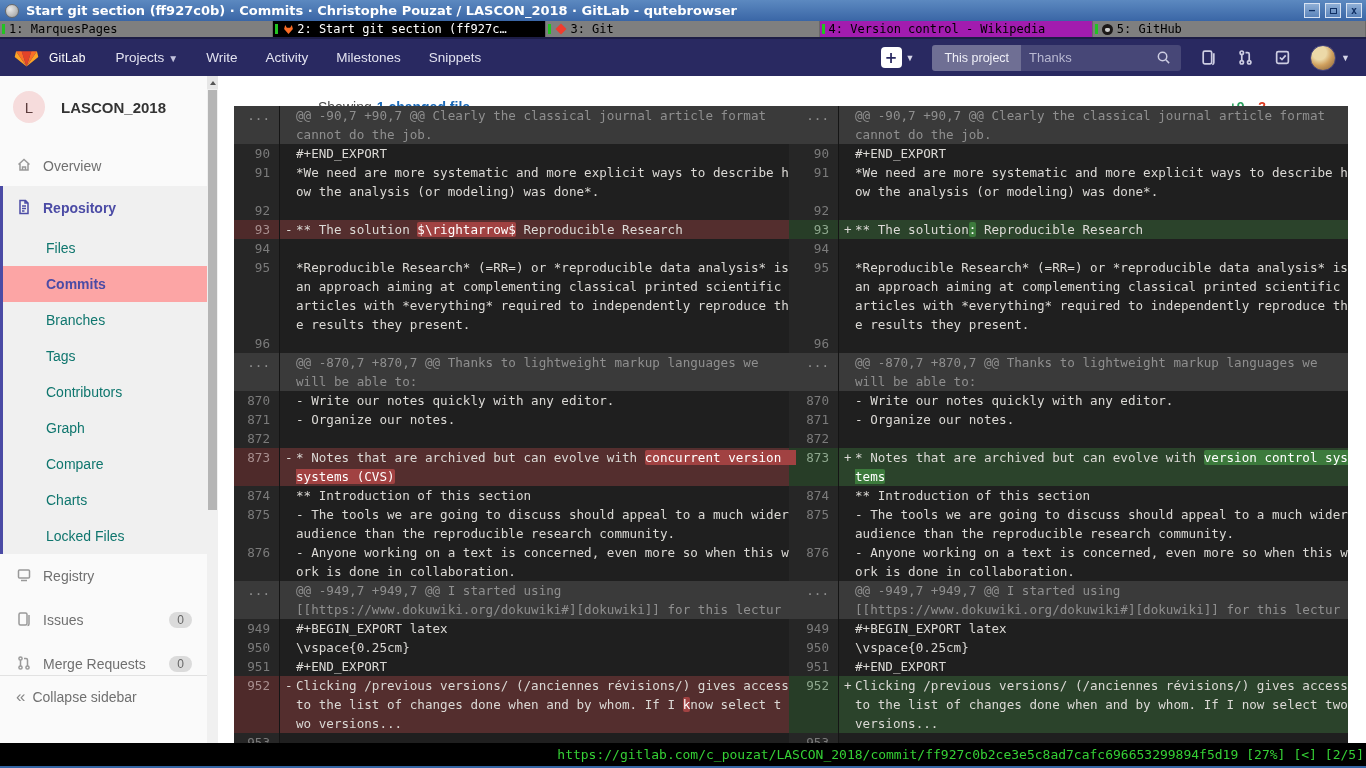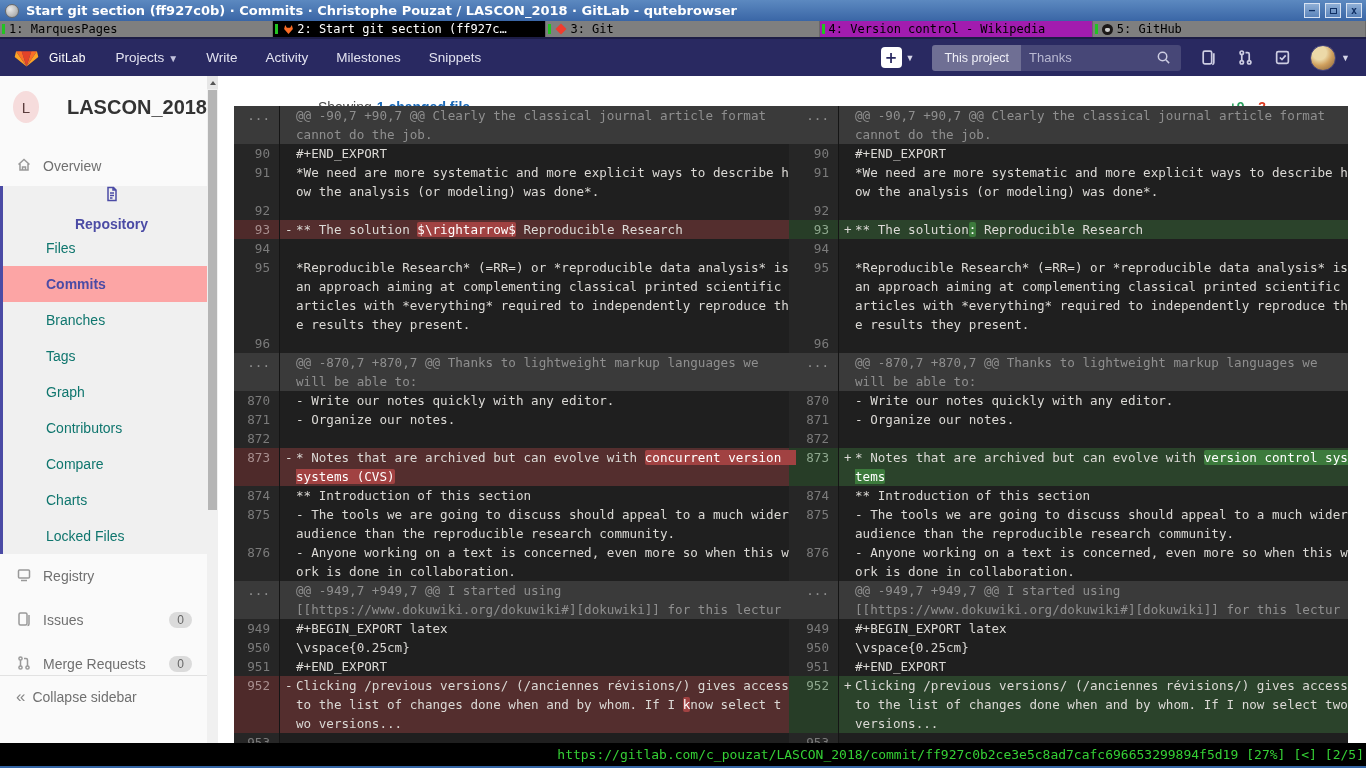--- a/index.html
+++ b/index.html
@@ -65,26 +65,26 @@
     border:1px solid #44447c; }
 
   
   #main { position:absolute; left:0; top:76px; width:1366px; height:667px; background:#fff; }
 
   
   #sidebar { position:absolute; left:0; top:0; width:207px; height:667px; background:#fafafa; }
   #project-row { display:flex; align-items:center; padding:15px 0 0 13px; }
   #project-avatar { width:32px; height:32px; border-radius:50%; background:#f6dcdc;
     color:#5c3d3d; font-size:15px; display:flex; align-items:center; justify-content:center; }
-  #project-name { margin-left:28px; font-size:20px; font-weight:600; color:#333; }
+  #project-name { margin-left:16px; font-size:15px; font-weight:600; color:#333; }
   #side-nav { margin-top:23px; font-size:14px; color:#707070; }
   .side-item { height:40px; display:flex; align-items:center; padding-left:16px; gap:11px; cursor:pointer; }
   .side-item svg { stroke:#999; fill:none; stroke-width:1.5; }
   .side-section { background:#f0f0f0; border-left:3px solid #4b4ba5; }
-  .side-section .side-item { padding-left:13px; height:44px;flex-direction:column; }
+  .side-section .side-item { padding-left:13px; height:44px; }
   .side-section .side-item span.lbl { color:#4b4ba5; font-weight:bold; }
   .side-section .side-item svg { stroke:#4b4ba5; }
   .sub-item { height:36px; display:flex; align-items:center; padding-left:43px; cursor:pointer; color:#0f766e; }
   .sub-item.active { background:#fca5a5; color:#4b4ba5; font-weight:bold; }
   .count-item { height:44px; position:relative; }
   .badge { position:absolute; right:15px; top:50%; transform:translateY(-50%);
     background:#dbdbdb; color:#666; border-radius:9px; font-size:12px; padding:1px 8px; }
   #collapse-row { position:absolute; bottom:25px; left:0; width:207px; height:43px;
     border-top:1px solid #e2e2e2; display:flex; align-items:center; padding-left:16px;
     gap:10px; color:#707070; font-size:14px; background:#fafafa; cursor:pointer; }
@@ -268,22 +268,22 @@
                   <path d="M4 1.5h5.5L12 4v10.5H4zM9 1.5V4h3M6 7h4M6 9.5h4M6 12h2.5"></path>
                 </svg>
             </span>
             <span class="lbl">Repository</span>
           </div>
           <div id="repo-sub">
               <div class="sub-item">Files</div>
               <div class="sub-item active">Commits</div>
               <div class="sub-item">Branches</div>
               <div class="sub-item">Tags</div>
+              <div class="sub-item">Contributors</div>
               <div class="sub-item">Graph</div>
-              <div class="sub-item">Contributors</div>
               <div class="sub-item">Compare</div>
               <div class="sub-item">Charts</div>
               <div class="sub-item">Locked Files</div>
             </div>
         </div>
         <div class="side-item count-item">
           <span>
             <svg viewBox="0 0 16 16" width="16" height="16">
                 <rect x="2.5" y="3" width="11" height="8" rx="1"></rect>
                 <path d="M5 13.5h6"></path>

